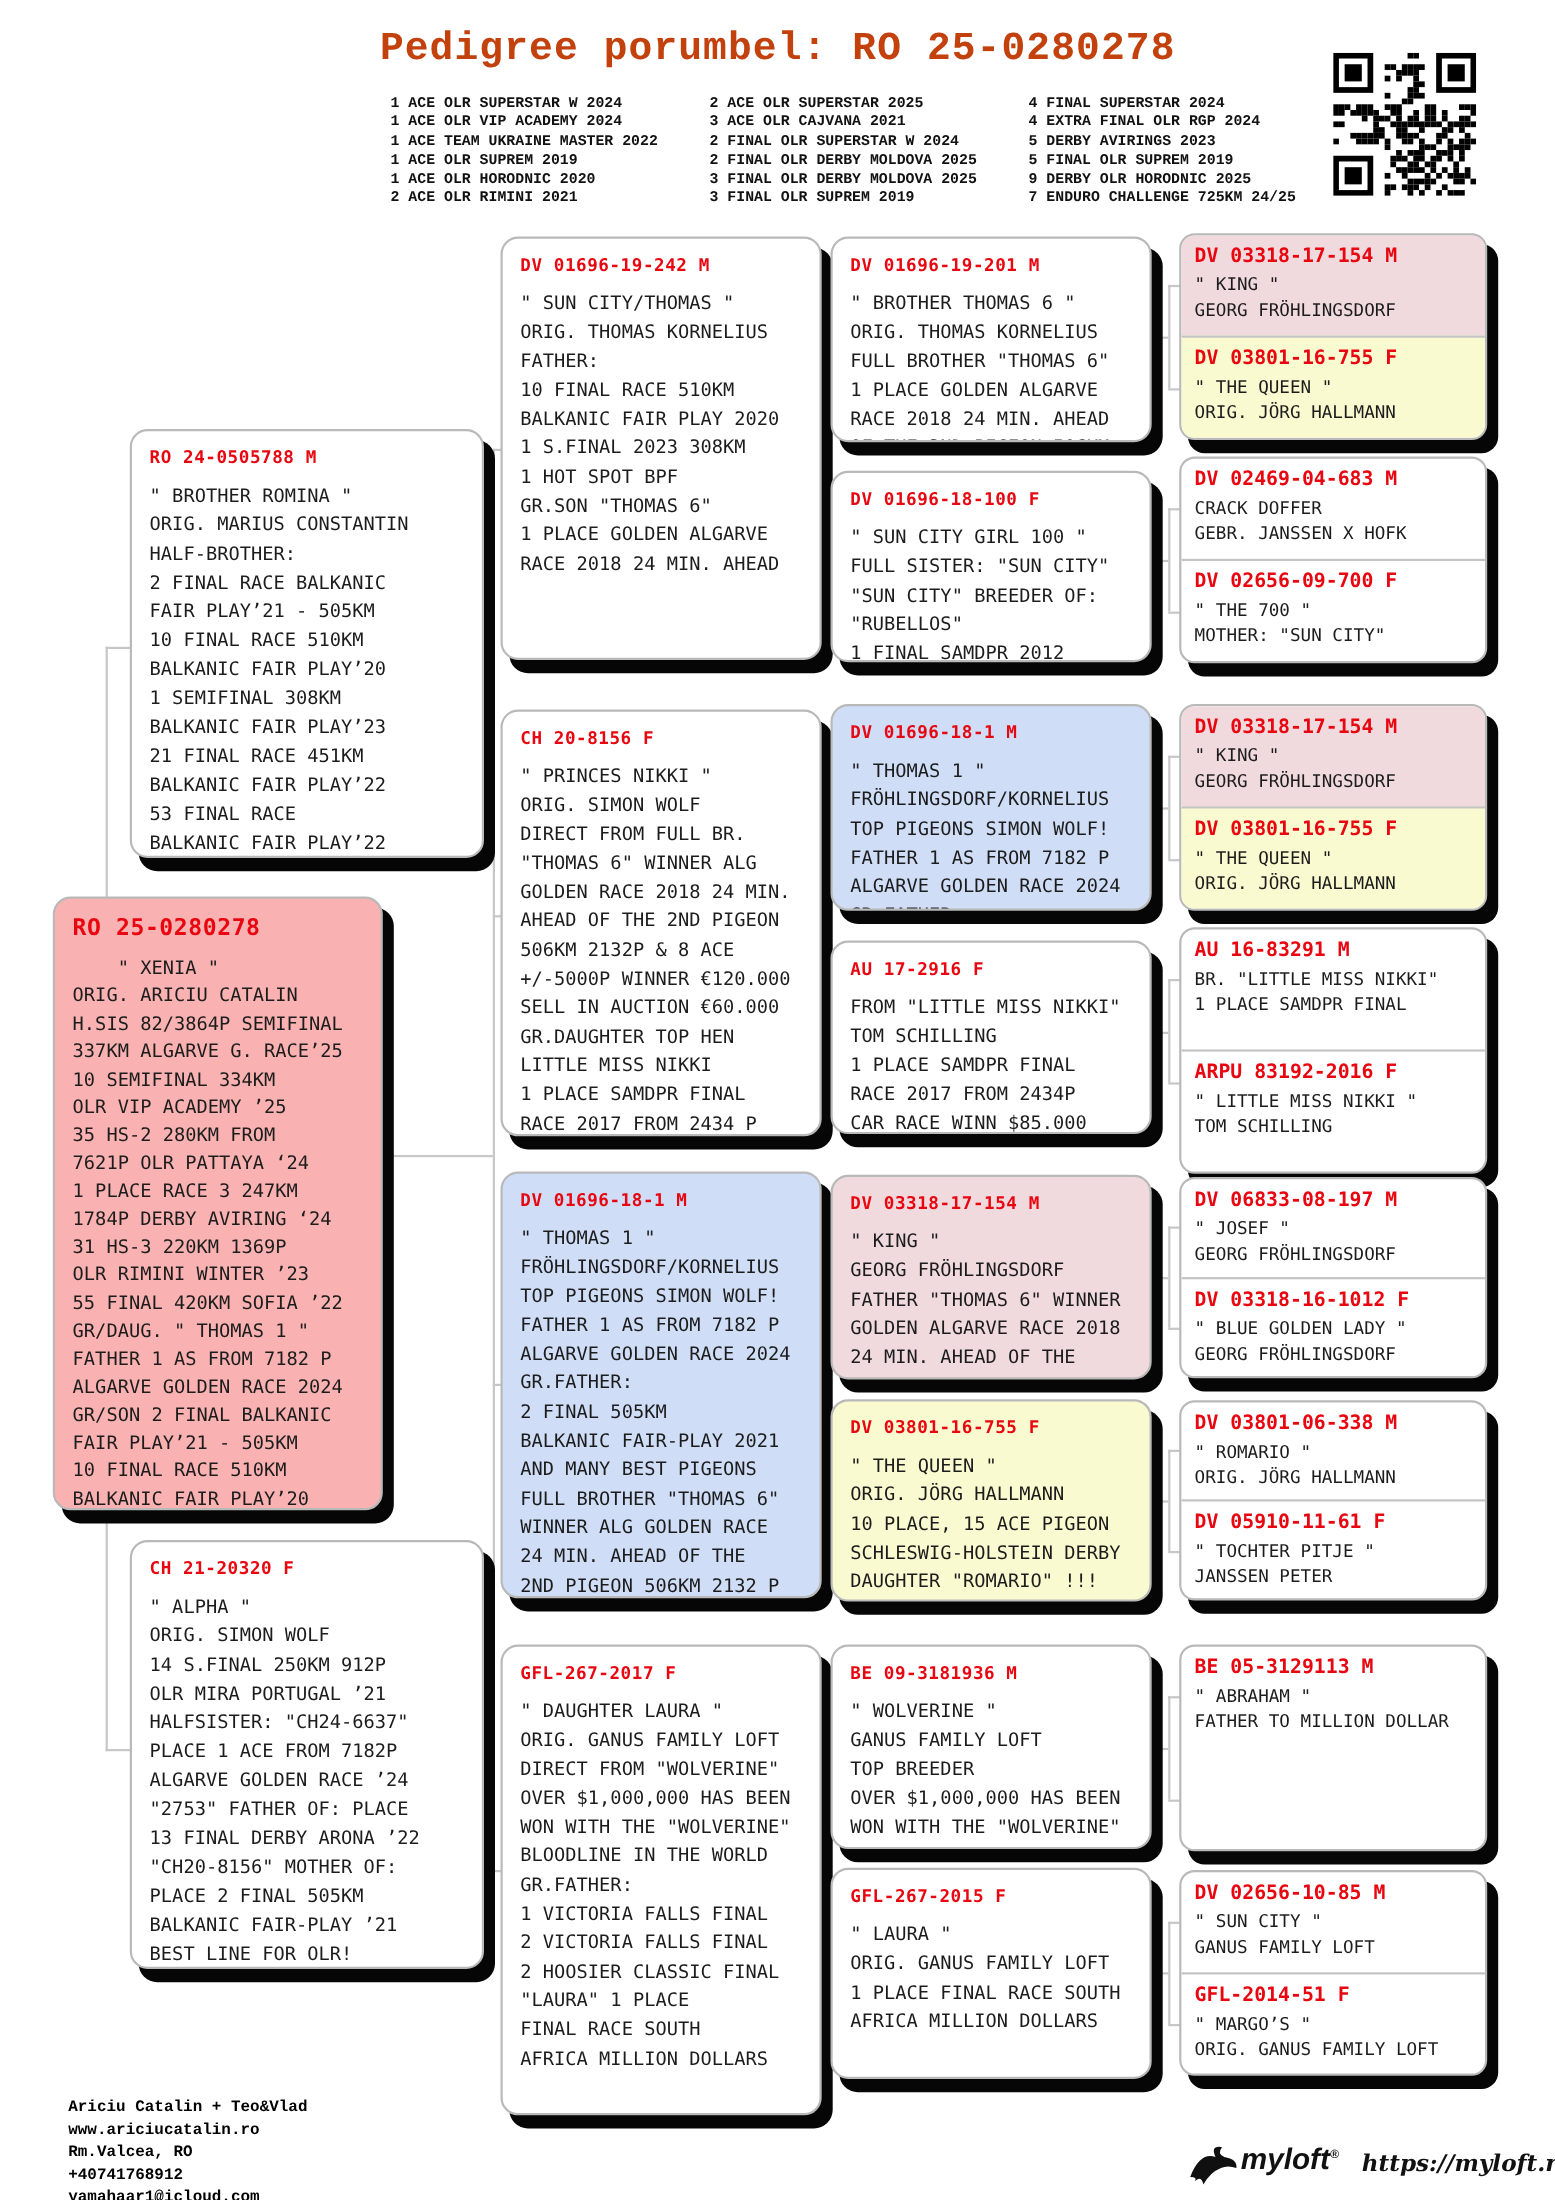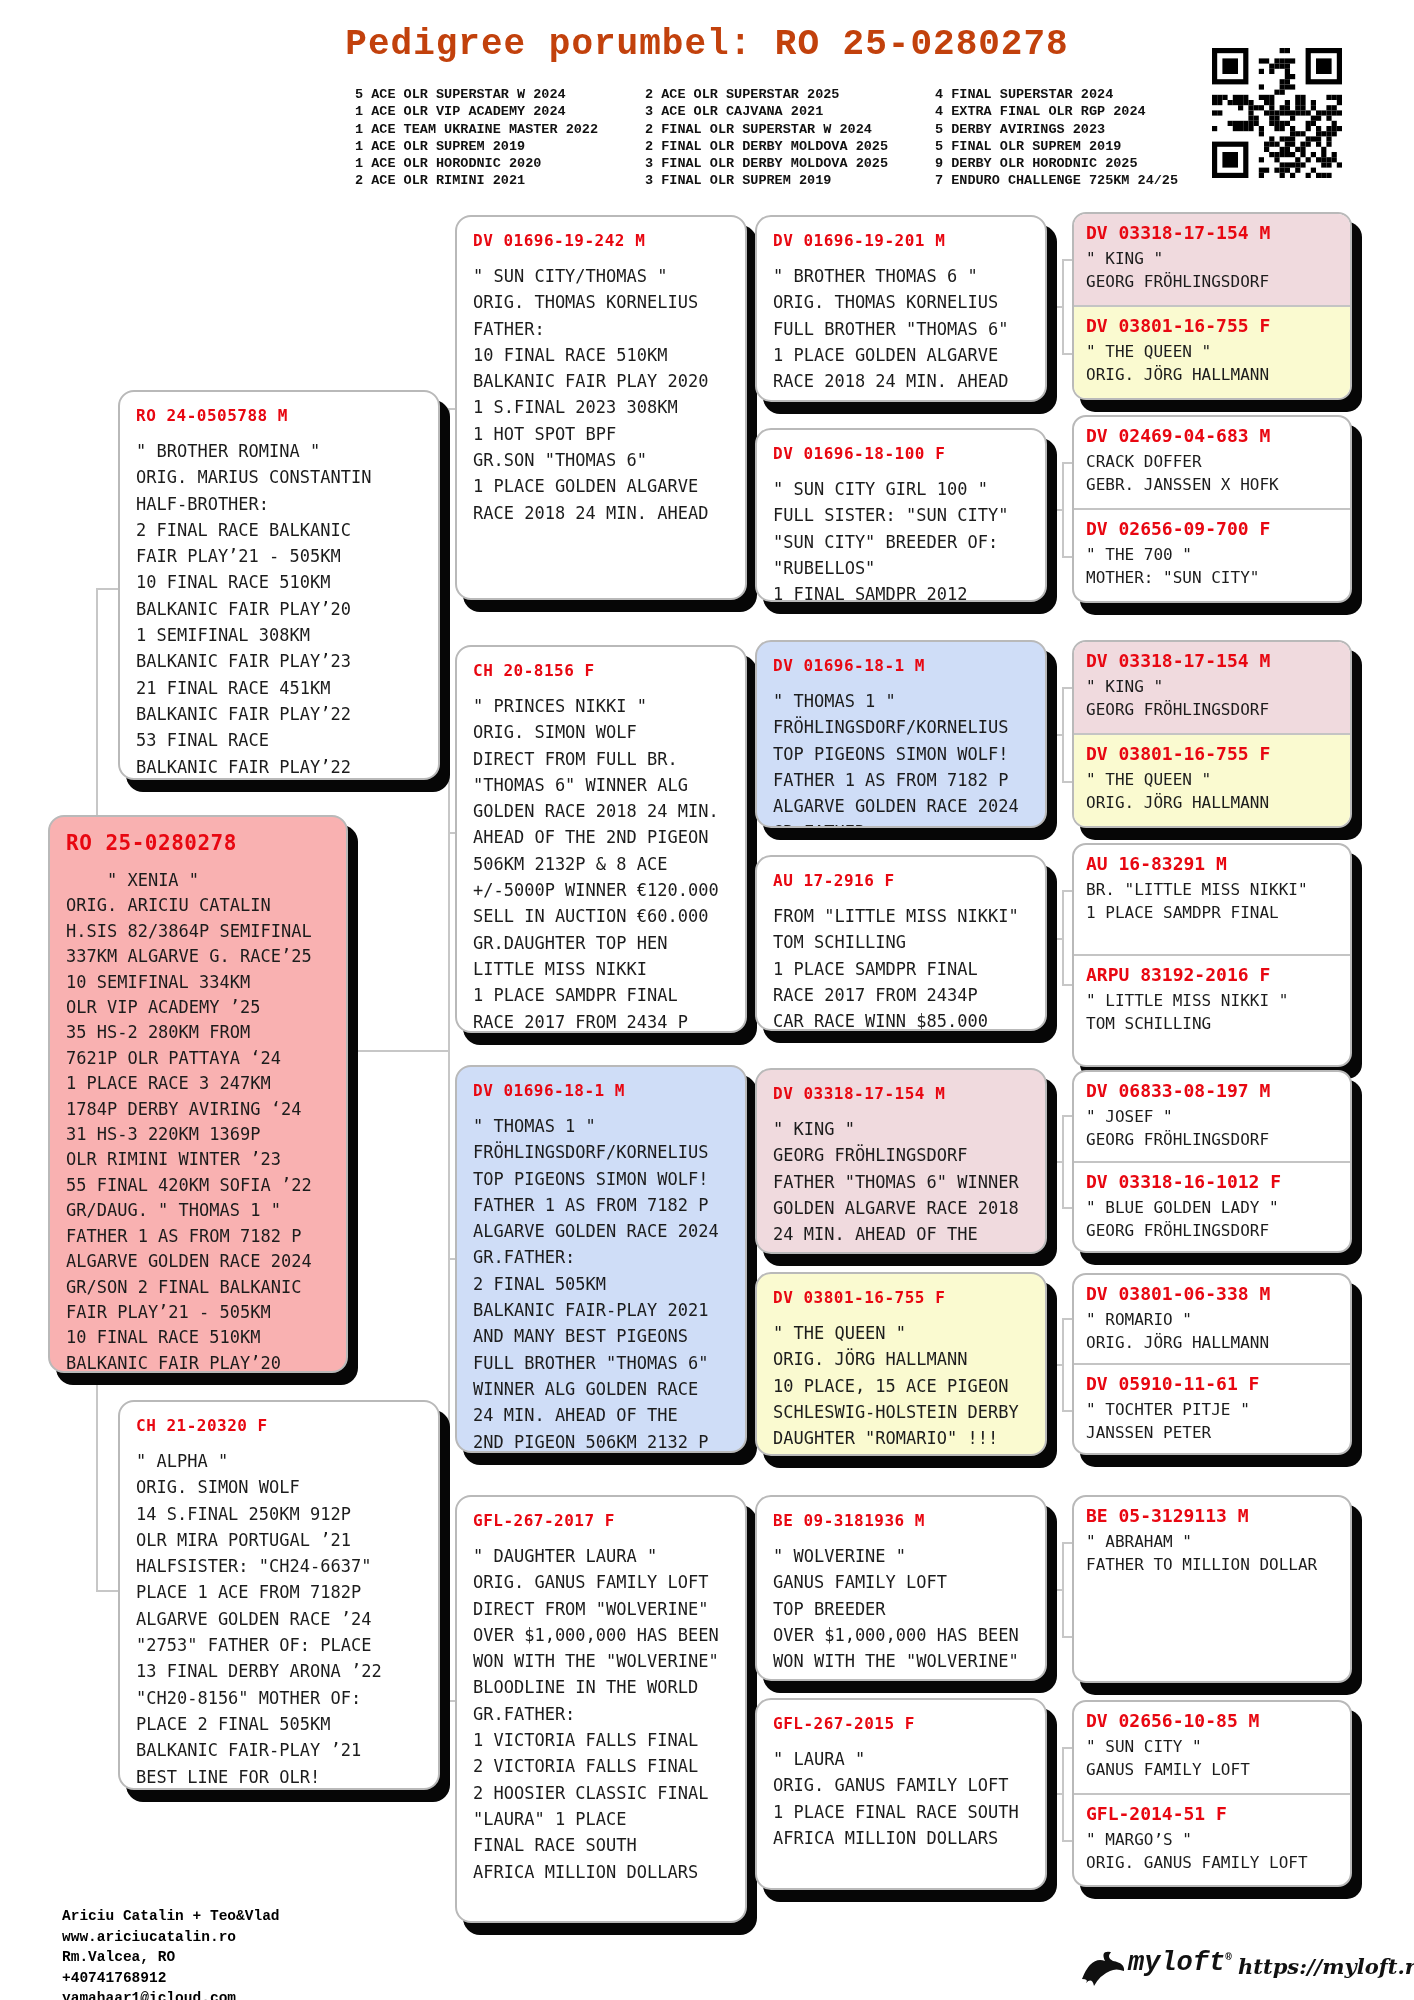--- a/index.html
+++ b/index.html
@@ -34,35 +34,35 @@
   .half{flex:1;padding:8px 12px 4px 12px;box-sizing:border-box;overflow:hidden;}
   .half + .half{border-top:2px solid #c4c4c4;}
   .pring{color:#e80711;font-weight:bold;font-size:18px;margin-bottom:4px;white-space:nowrap;}
   .pbody{white-space:pre-wrap;font-size:16px;line-height:23px;color:#1c1c1c;}
 
   .conn{position:absolute;background:#c7c7c7;z-index:1;}
 
   .footer{position:absolute;left:62px;top:1906px;font-family:"Liberation Mono",monospace;
     font-weight:bold;font-size:14.5px;line-height:20.5px;color:#000;}
   .myloft-bird{position:absolute;left:1080px;top:1948px;}
-  .myloft-name{position:absolute;left:1128px;top:1948px;font-family:Liberation Mono, monospace;
+  .myloft-name{position:absolute;left:1128px;top:1948px;font-family:Liberation Sans, sans-serif;
     font-weight:bold;font-style:italic;font-size:27px;color:#111;}
   .myloft-name sup{font-size:11px;}
   .myloft-url{position:absolute;left:1238px;top:1954px;font-family:"DejaVu Serif",serif;
     font-weight:bold;font-style:italic;font-size:21px;color:#111;}
 </style>
 </head>
 <body>
 
 <div class="page">
 
   <div class="title">Pedigree porumbel: RO 25-0280278</div>
 
   <div class="ach" style="left:355px;">
-    <div>5 ACE OLR SUPERSTAR W 2024</div>
+    <div>1 ACE OLR SUPERSTAR W 2024</div>
     <div>1 ACE OLR VIP ACADEMY 2024</div>
     <div>1 ACE TEAM UKRAINE MASTER 2022</div>
     <div>1 ACE OLR SUPREM 2019</div>
     <div>1 ACE OLR HORODNIC 2020</div>
     <div>2 ACE OLR RIMINI 2021</div>
   </div>
   <div class="ach" style="left:645px;">
     <div>2 ACE OLR SUPERSTAR 2025</div>
     <div>3 ACE OLR CAJVANA 2021</div>
     <div>2 FINAL OLR SUPERSTAR W 2024</div>

